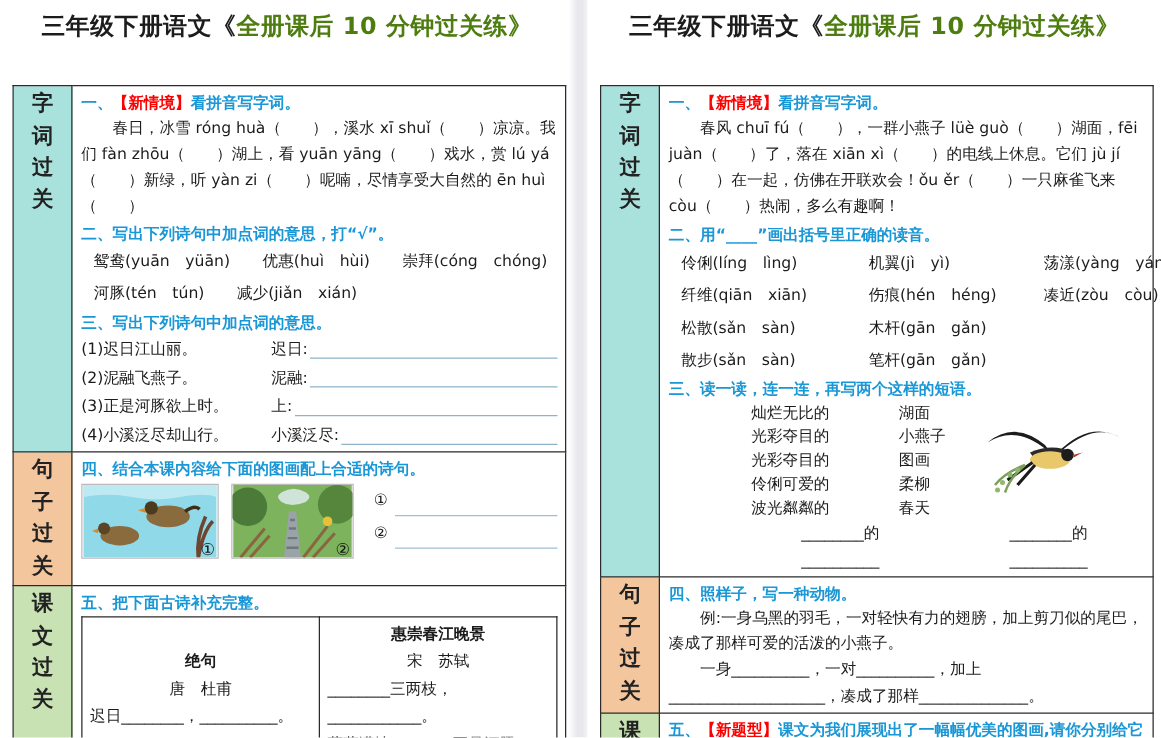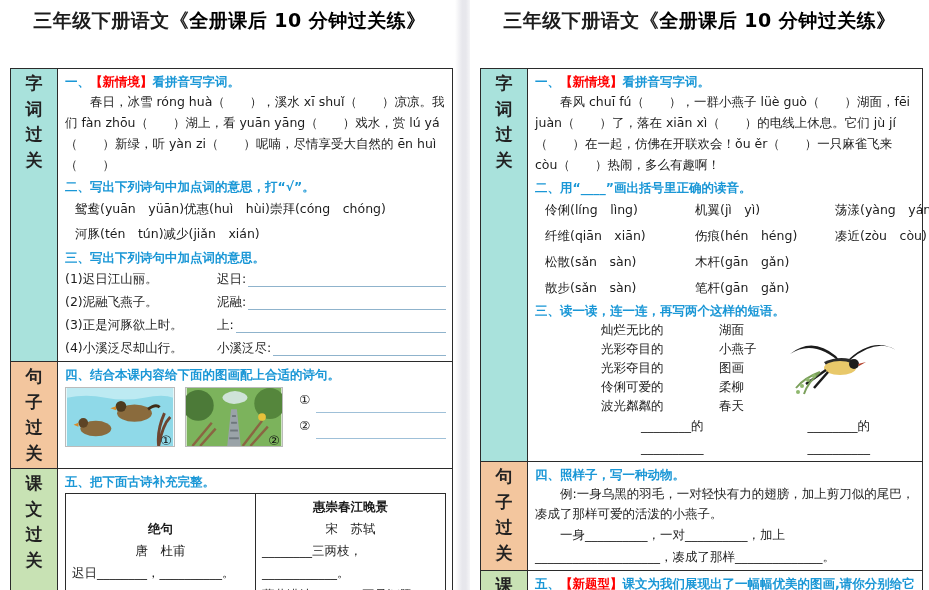--- a/index.html
+++ b/index.html
@@ -8,38 +8,38 @@
   body { position:relative; }
 
   .page { position:absolute; top:0; width:459px; height:590px; background:#fff; }
   #left-page { left:0; }
   #right-page { left:470px; }
   .page-divider { position:absolute; left:455px; top:0; width:18px; height:590px;
                   background:linear-gradient(to right,#ffffff,#e7e7ec 40%,#e7e7ec 60%,#ffffff); }
 
   .doc-title { text-align:center; padding-top:8px; font-size:19px; font-weight:bold;
                letter-spacing:0.5px; white-space:nowrap; }
-  .doc-title .hl { color:#000000; }
+  .doc-title .hl { color:#4d7c0f; }
   .doc-subtitle { text-align:center; font-size:14px; padding-top:4px; padding-bottom:5px; }
 
   table.sheet { position:absolute; left:10px; top:68px; width:443px;
                 border-collapse:collapse; table-layout:fixed; }
   table.sheet > tbody > tr > td { border:1px solid #2b2b2b; vertical-align:top; }
   td.side-label { width:47px; text-align:center; vertical-align:middle;
                   font-size:17px; font-weight:bold; color:#222; padding:2px; }
   td.side-label .lbl { display:inline-block; width:30px; line-height:1.5; }
   .bg-cyan  { background:#a9e2dc; }
   .bg-peach { background:#f3c69e; }
   .bg-green { background:#c8e2b4; }
   td.cell { padding:3px 6px 2px 7px; font-size:12.5px;margin-left:33px; }
 
   .q-head { color:#1a97d6; font-weight:600; line-height:19px; }
   .q-head .red { color:#ff0000; }
   .q-body { line-height:21px; text-indent:2em; }
-  .row-items { display:flex; line-height:25px; }
+  .row-items { display:flex; gap:26px; line-height:25px; }
   .row-items span { white-space:nowrap; }
 
   .q3-item { display:flex; align-items:center; line-height:23px; }
   .q3-item .poem { width:152px; }
   .q3-item .term { white-space:nowrap; }
   .fill-line { flex:1; border-bottom:1px solid #8fb3cc; height:17px; margin-left:2px; }
 
   .q4-wrap { display:flex; gap:10px; margin-top:3px; }
   .pic { position:relative; width:110px; height:60px; border:1px solid #bbb; flex:none; }
   .pic svg { display:block; width:100%; height:100%; }

